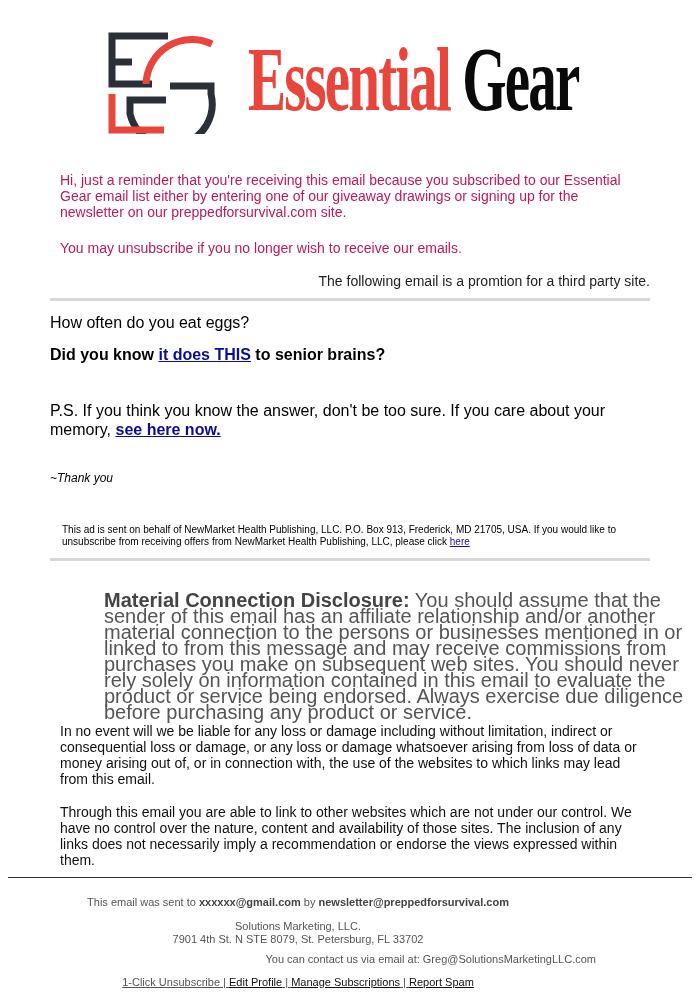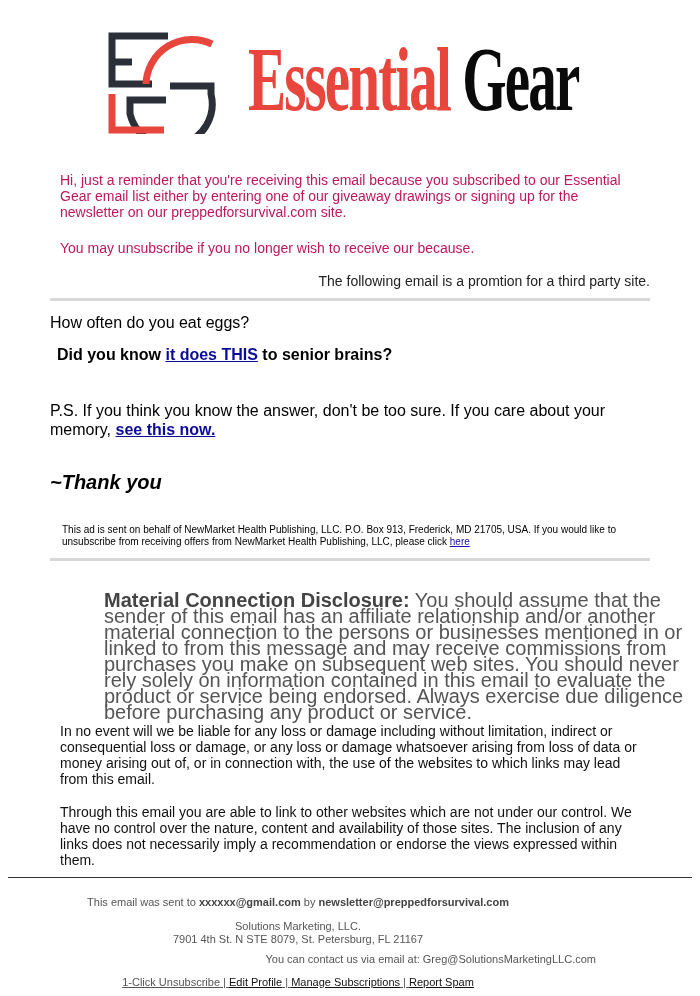--- a/index.html
+++ b/index.html
@@ -16,23 +16,23 @@
   .promo-note { position: absolute; left: 50px; top: 273px; width: 600px; text-align: right; font-size: 14px; color: #222; }
   .rule { position: absolute; left: 50px; width: 600px; height: 3px; background: #d8d8d8; }
   .rule.r1 { top: 298px; }
   .rule.r2 { top: 558px; }
 
   .ad { position: absolute; left: 50px; width: 600px; }
   .link { color: #1a0dab; text-decoration: underline; }
   .link.dark { color: #0b0b99; }
   .bold { font-weight: bold; }
   .a1 { top: 314px; font-size: 16px; }
-  .a2 { top: 346px; font-size: 16px; font-weight: bold; margin-left: 7px; }
+  .a2 { top: 346px; font-size: 16px; font-weight: bold; }
   .a3 { top: 401px; font-size: 16px; line-height: 19px; width: 590px; }
-  .a4 { top: 471px; font-size: 20px; font-weight: bold; font-style: italic; }
+  .a4 { top: 471px; font-size: 12px; font-weight: normal; font-style: italic; }
   .a5 { top: 524px; font-size: 10px; line-height: 12px; width: 600px; margin-left: 12px; }
 
   .disclosure { position: absolute; left: 72px; top: 592px; width: 580px; font-size: 20px; line-height: 16px; color: #555; margin-left: 32px; }
   .disclosure b { color: #444; }
   .legal { position: absolute; left: 60px; width: 585px; font-size: 14px; line-height: 16px; color: #111; }
   .legal.l1 { top: 723px; }
   .legal.l2 { top: 804px; }
 
   .footer-rule { position: absolute; left: 8px; top: 877px; width: 684px; height: 1px; background: #333; }
   .footer { position: absolute; left: 0; width: 596px; text-align: center; font-size: 11px; line-height: 13px; color: #555; }
@@ -59,32 +59,32 @@
     <path d="M4 64 V100 H56" fill="none" stroke="#e8453c" stroke-width="7"></path>
   </svg>
   <div class="logo-text">
     <span class="red">Essential</span>
     <span class="blk">Gear</span>
   </div>
 </div>
 
 <div class="intro">
   <p>Hi, just a reminder that you're receiving this email because you subscribed to our Essential Gear email list either by entering one of our giveaway drawings or signing up for the newsletter on our preppedforsurvival.com site.</p>
-  <p class="p2">You may unsubscribe if you no longer wish to receive our because.</p>
+  <p class="p2">You may unsubscribe if you no longer wish to receive our emails.</p>
 </div>
 <div class="promo-note">The following email is a promtion for a third party site.</div>
 
 <div class="rule r1"></div>
 
 <div class="ad a1">How often do you eat eggs?</div>
 <div class="ad a2">
   <span>Did you know </span><a class="link dark">it does THIS</a><span> to senior brains?</span>
 </div>
 <div class="ad a3">
-  <span>P.S. If you think you know the answer, don't be too sure. If you care about your memory, </span><a class="link dark bold">see this now.</a>
+  <span>P.S. If you think you know the answer, don't be too sure. If you care about your memory, </span><a class="link dark bold">see here now.</a>
 </div>
 <div class="ad a4">~Thank you</div>
 <div class="ad a5">
   <span>This ad is sent on behalf of NewMarket Health Publishing, LLC. P.O. Box 913, Frederick, MD 21705, USA. If you would like to unsubscribe from receiving offers from NewMarket Health Publishing, LLC, please click </span><a class="link">here</a>
 </div>
 
 <div class="rule r2"></div>
 
 <div class="disclosure">
   <b>Material Connection Disclosure:</b><span> You should assume that the sender of this email has an affiliate relationship and/or another material connection to the persons or businesses mentioned in or linked to from this message and may receive commissions from purchases you make on subsequent web sites. You should never rely solely on information contained in this email to evaluate the product or service being endorsed. Always exercise due diligence before purchasing any product or service.</span>
@@ -93,18 +93,18 @@
 <div class="legal l1">In no event will we be liable for any loss or damage including without limitation, indirect or consequential loss or damage, or any loss or damage whatsoever arising from loss of data or money arising out of, or in connection with, the use of the websites to which links may lead from this email.</div>
 <div class="legal l2">Through this email you are able to link to other websites which are not under our control. We have no control over the nature, content and availability of those sites. The inclusion of any links does not necessarily imply a recommendation or endorse the views expressed within them.</div>
 
 <div class="footer-rule"></div>
 
 <div class="footer f1">
   <span>This email was sent to </span><b>xxxxxx@gmail.com</b><span> by </span><b>newsletter@preppedforsurvival.com</b>
 </div>
 <div class="footer f2">
   <div>Solutions Marketing, LLC.</div>
-  <div>7901 4th St. N STE 8079, St. Petersburg, FL 21167</div>
+  <div>7901 4th St. N STE 8079, St. Petersburg, FL 33702</div>
 </div>
 <div class="footer f3">You can contact us via email at: Greg@SolutionsMarketingLLC.com</div>
 <div class="footer f4">
   <span>1-Click Unsubscribe</span><span> | </span><a class="flink">Edit Profile</a><span> | </span><a class="flink">Manage Subscriptions</a><span> | </span><a class="flink">Report Spam</a>
 </div>
 
 </body></html>

